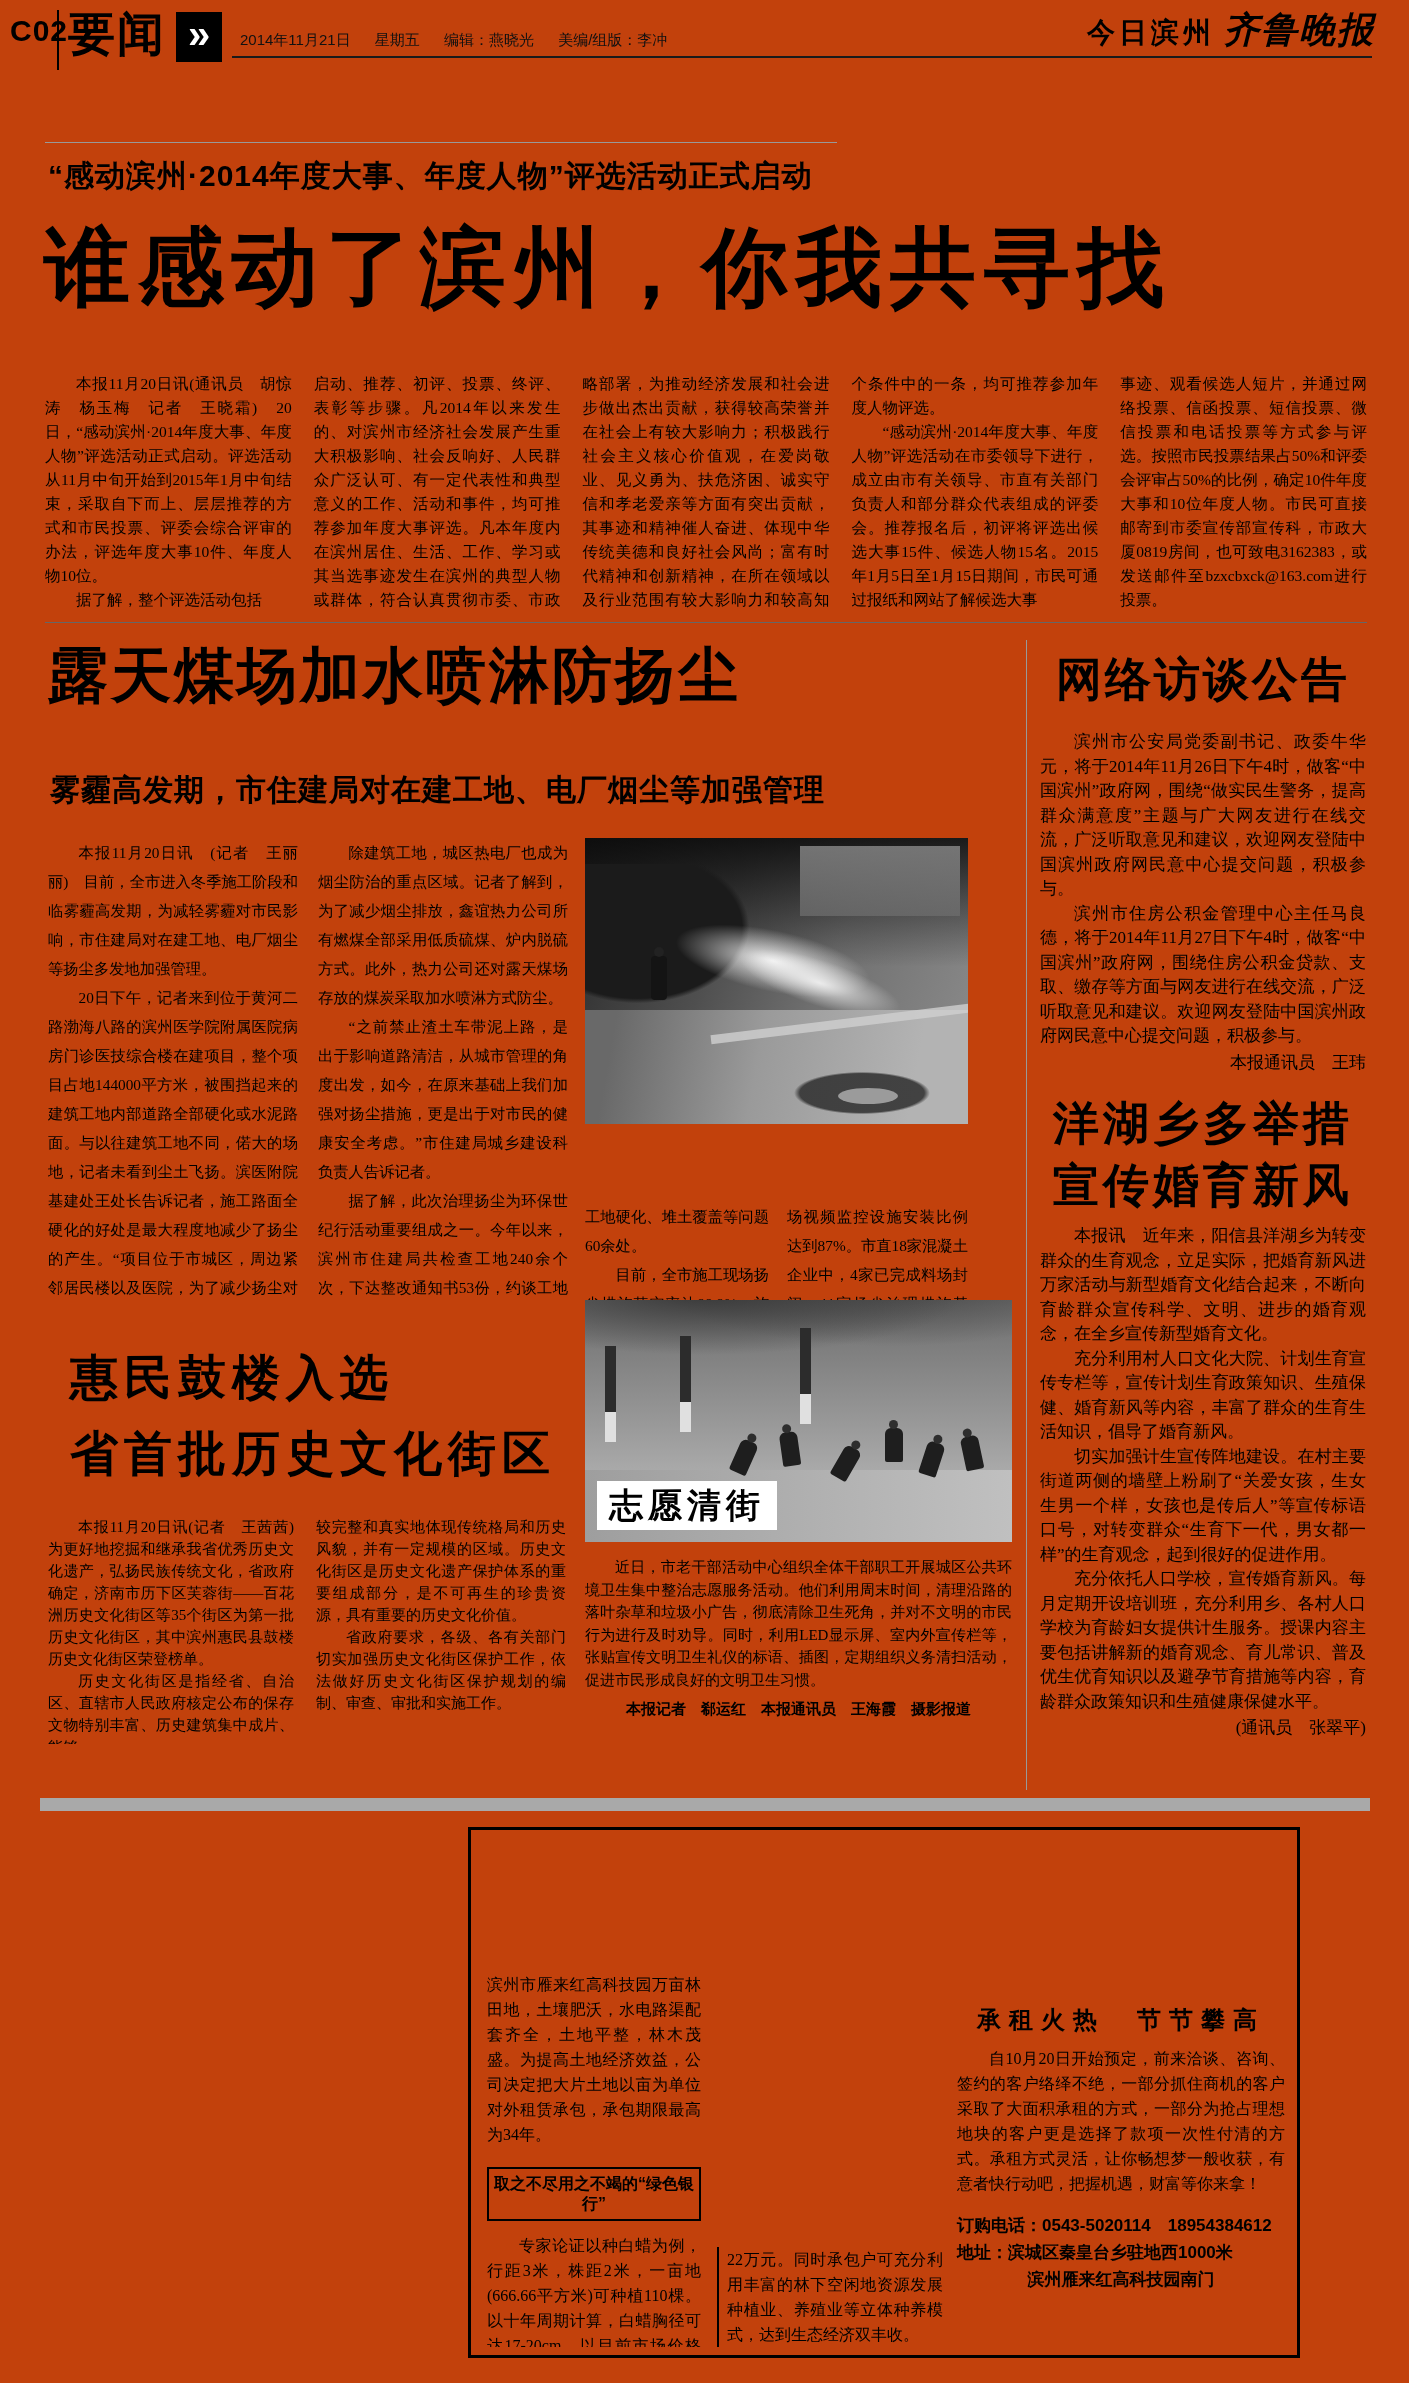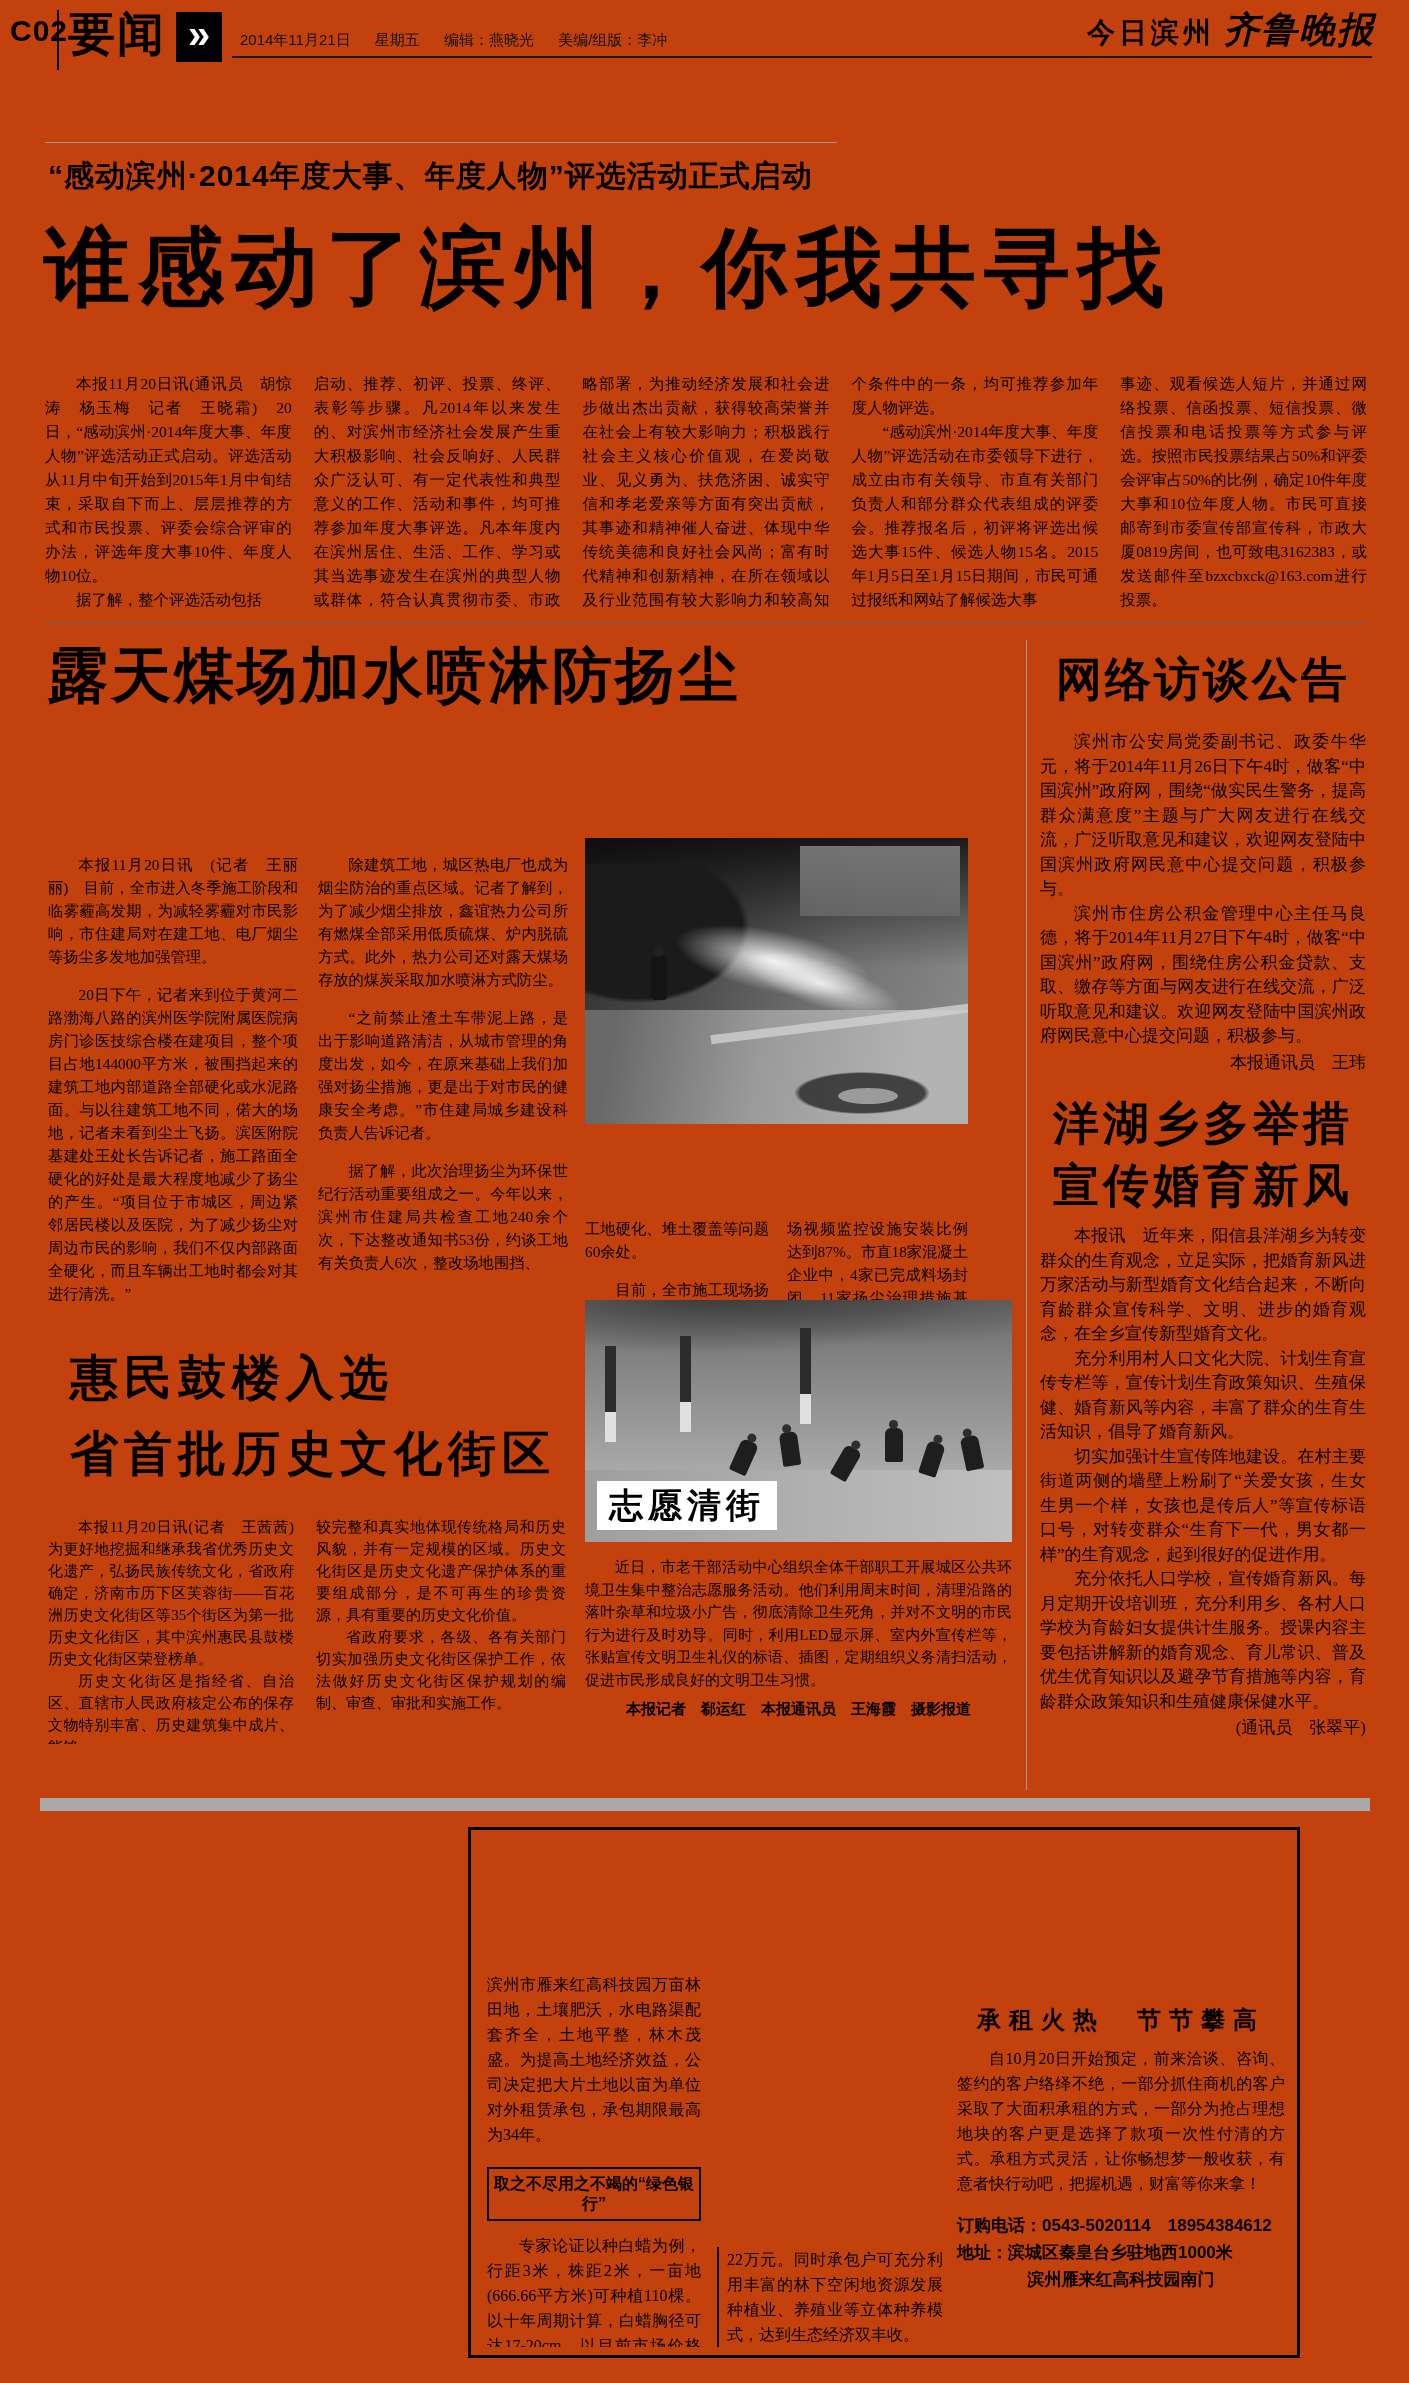--- a/index.html
+++ b/index.html
@@ -30,21 +30,21 @@
   .lead-body{position:absolute;left:45px;top:372px;width:1322px;height:240px;display:flex;gap:22px;overflow:hidden;}
   .lead-body .col{flex:1;}
   .rule-main{position:absolute;left:45px;top:622px;width:1322px;height:1px;background:#666;}
   .sidebar-rule{position:absolute;left:1026px;top:640px;width:1px;height:1150px;background:#999;}
 
   
   .coal-headline{position:absolute;left:48px;top:646px;font:900 60px/1 "Liberation Sans",sans-serif;letter-spacing:3px;}
   .coal-subhead{position:absolute;left:50px;top:772px;font:700 30px/1.2 "Liberation Sans",sans-serif;letter-spacing:1px;}
   .coal-col1{position:absolute;left:48px;top:838px;width:250px;height:466px;overflow:hidden;}
   .coal-col2{position:absolute;left:318px;top:838px;width:250px;height:466px;overflow:hidden;}
-  .coal-col1 .p,.coal-col2 .p,.coal-col3 .p,.coal-col4 .p{font-size:15.3px;line-height:23px;margin-top:15px;}
+  .coal-col1 .p,.coal-col2 .p,.coal-col3 .p,.coal-col4 .p{font-size:15.3px;line-height:29px;}
   .coal-col3{position:absolute;left:585px;top:1202px;width:184px;height:102px;overflow:hidden;}
   .coal-col4{position:absolute;left:787px;top:1202px;width:181px;height:102px;overflow:hidden;}
   .coal-caption{position:absolute;left:585px;top:1134px;width:383px;}
   .capline{margin:0;font-size:15px;line-height:21px;text-align:justify;text-indent:0;font-weight:700;}
   .capby{margin:1px 0 0;font-size:15px;line-height:20px;text-align:right;font-weight:700;}
 
   
   .photo1{position:absolute;left:585px;top:838px;width:383px;height:286px;overflow:hidden;
           background:linear-gradient(110deg,#2b2b2b,#4f4f4f 35%,#707070 60%,#8d8d8d);}
   .p1-top{position:absolute;left:0;top:0;width:100%;height:45%;background:linear-gradient(180deg,rgba(8,8,8,.85),rgba(8,8,8,0));}
@@ -164,20 +164,21 @@
       <p class="p">“感动滨州·2014年度大事、年度人物”评选活动在市委领导下进行，成立由市有关领导、市直有关部门负责人和部分群众代表组成的评委会。推荐报名后，初评将评选出候选大事15件、候选人物15名。2015年1月5日至1月15日期间，市民可通过报纸和网站了解候选大事</p>
     </div>
     <div class="col">
       <p class="p cont">事迹、观看候选人短片，并通过网络投票、信函投票、短信投票、微信投票和电话投票等方式参与评选。按照市民投票结果占50%和评委会评审占50%的比例，确定10件年度大事和10位年度人物。市民可直接邮寄到市委宣传部宣传科，市政大厦0819房间，也可致电3162383，或发送邮件至bzxcbxck@163.com进行投票。</p>
     </div>
   </div>
   <div class="rule-main"></div>
   <div class="sidebar-rule"></div>
 
   <div class="coal-headline">露天煤场加水喷淋防扬尘</div>
+  <div class="coal-subhead">雾霾高发期，市住建局对在建工地、电厂烟尘等加强管理</div>
   <div class="coal-col1">
     <p class="p">本报11月20日讯　(记者　王丽丽)　目前，全市进入冬季施工阶段和临雾霾高发期，为减轻雾霾对市民影响，市住建局对在建工地、电厂烟尘等扬尘多发地加强管理。</p>
     <p class="p">20日下午，记者来到位于黄河二路渤海八路的滨州医学院附属医院病房门诊医技综合楼在建项目，整个项目占地144000平方米，被围挡起来的建筑工地内部道路全部硬化或水泥路面。与以往建筑工地不同，偌大的场地，记者未看到尘土飞扬。滨医附院基建处王处长告诉记者，施工路面全硬化的好处是最大程度地减少了扬尘的产生。“项目位于市城区，周边紧邻居民楼以及医院，为了减少扬尘对周边市民的影响，我们不仅内部路面全硬化，而且车辆出工地时都会对其进行清洗。”</p>
   </div>
   <div class="coal-col2">
     <p class="p">除建筑工地，城区热电厂也成为烟尘防治的重点区域。记者了解到，为了减少烟尘排放，鑫谊热力公司所有燃煤全部采用低质硫煤、炉内脱硫方式。此外，热力公司还对露天煤场存放的煤炭采取加水喷淋方式防尘。</p>
     <p class="p">“之前禁止渣土车带泥上路，是出于影响道路清洁，从城市管理的角度出发，如今，在原来基础上我们加强对扬尘措施，更是出于对市民的健康安全考虑。”市住建局城乡建设科负责人告诉记者。</p>
     <p class="p">据了解，此次治理扬尘为环保世纪行活动重要组成之一。今年以来，滨州市住建局共检查工地240余个次，下达整改通知书53份，约谈工地有关负责人6次，整改场地围挡、</p>
   </div>
 

